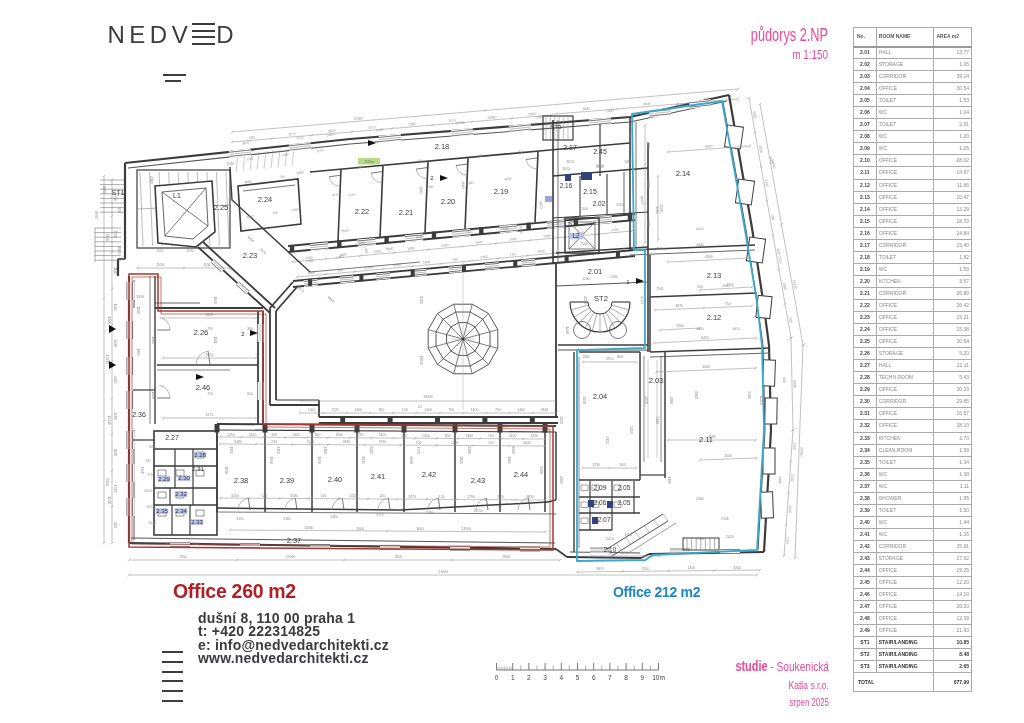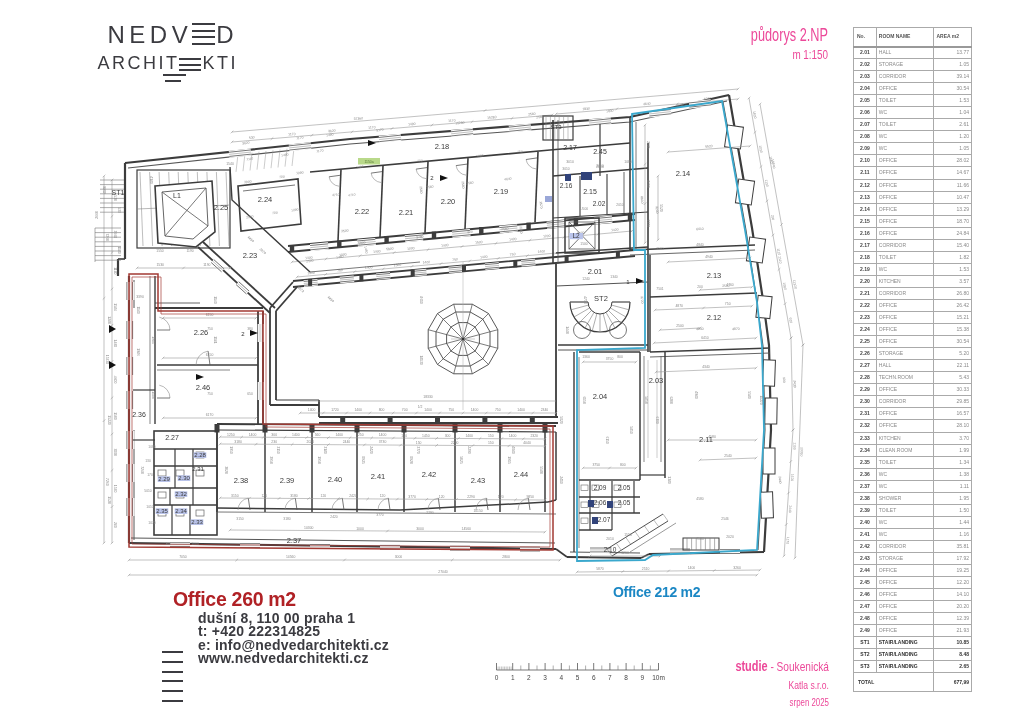--- a/index.html
+++ b/index.html
@@ -15,25 +15,20 @@
 </style></head>
 <body>
 
 <div class="abs" style="left:78px; top:22px; width:160px; color:#3b3b40;text-align:right;">
   <div style="font-size:24px; letter-spacing:4.5px; font-weight:normal; line-height:25px; white-space:nowrap;">NEDV<span style="display:inline-block; width:24px; position:relative; vertical-align:baseline;"><span style="position:absolute; left:0; bottom:-2px; width:23px;">
     <span style="display:block; border-top:2.6px solid #3b3b40; margin-bottom:4.7px;"></span>
     <span style="display:block; border-top:2.6px solid #3b3b40; margin-bottom:4.7px;"></span>
     <span style="display:block; border-top:2.6px solid #3b3b40; margin-bottom:4.7px;"></span>
     <span style="display:block; border-top:2.6px solid #3b3b40;"></span>
   </span></span>D</div>
-  <div style="font-size:18px; letter-spacing:2.5px; margin-top:6px; white-space:nowrap;">ARCHIT<span style="display:inline-block; width:23px; position:relative;"><span style="position:absolute; left:0; top:-11px; width:22px;">
-    <span style="display:block; border-top:2.4px solid #3b3b40; margin-bottom:3.6px;"></span>
-    <span style="display:block; border-top:2.4px solid #3b3b40; margin-bottom:3.6px;"></span>
-    <span style="display:block; border-top:2.4px solid #3b3b40;"></span>
-  </span></span>KTI</div>
 </div>
 
 <div class="abs" style="left:163px; top:74px; width:23px;">
   <div style="border-top:2.4px solid #3b3b40; margin-bottom:3.6px;"></div>
   <div style="border-top:2.4px solid #3b3b40; width:16px; margin-left:2px;"></div>
 </div>
 
 <div class="abs" style="left:620px; top:24px; width:208px; text-align:right; color:#ec4899;">
   <div style="font-size:19px; transform:scaleX(0.67); transform-origin:100% 50%;">půdorys 2.NP</div>
   <div style="font-size:13.5px; margin-top:1px; transform:scaleX(0.73); transform-origin:100% 50%;">m 1:150</div>
@@ -1779,21 +1774,21 @@
         <td class="c2">STAIR/LANDING</td>
         <td class="c3">2.65</td>
       </tr>
 <tr class="total">
         <td colspan="2" style="text-align:left; padding-left:4px;">TOTAL</td>
         <td class="c3">677,99</td>
       </tr>
 </tbody>
   </table>
 
-<div class="abs" style="left:173px; top:580px; font-size:19.5px; font-weight:bold; letter-spacing:-0.3px; color:#b02125;margin-top:8px;">Office 260 m2</div>
+<div class="abs" style="left:173px; top:580px; font-size:19.5px; font-weight:bold; letter-spacing:-0.3px; color:#b02125;">Office 260 m2</div>
 
 <div class="abs" style="left:613px; top:584px; font-size:14px; font-weight:bold; letter-spacing:-0.3px; color:#1b87c4;">Office 212 m2</div>
 
 <div class="abs" style="left:490px; top:653px;"><svg width="200" height="30" viewBox="0 0 200 30" xmlns="http://www.w3.org/2000/svg">
 <line x1="6.5" y1="17" x2="168.5" y2="17" stroke="#555" stroke-width="0.8"></line>
 <line x1="6.5" y1="17" x2="6.5" y2="10" stroke="#555" stroke-width="0.8"></line>
 <text x="6.5" y="27" font-size="6.5" fill="#444" text-anchor="middle" font-family="Liberation Sans">0</text>
 <line x1="22.7" y1="17" x2="22.7" y2="10" stroke="#555" stroke-width="0.8"></line>
 <text x="22.7" y="27" font-size="6.5" fill="#444" text-anchor="middle" font-family="Liberation Sans">1</text>
 <line x1="38.9" y1="17" x2="38.9" y2="10" stroke="#555" stroke-width="0.8"></line>

